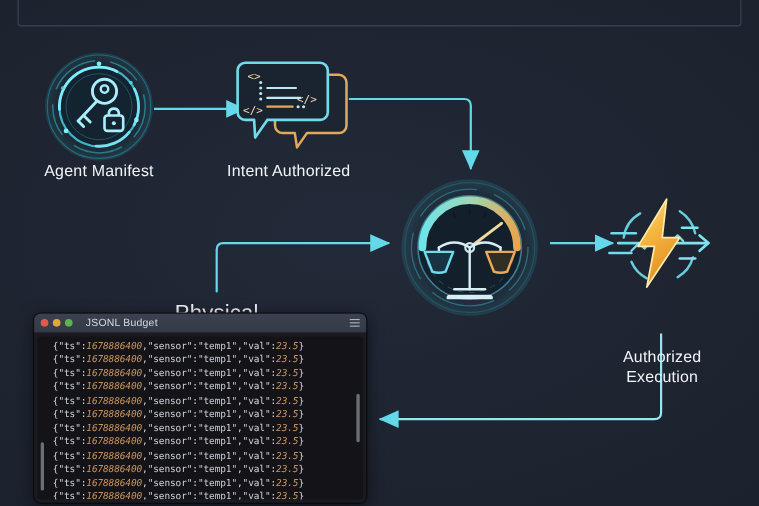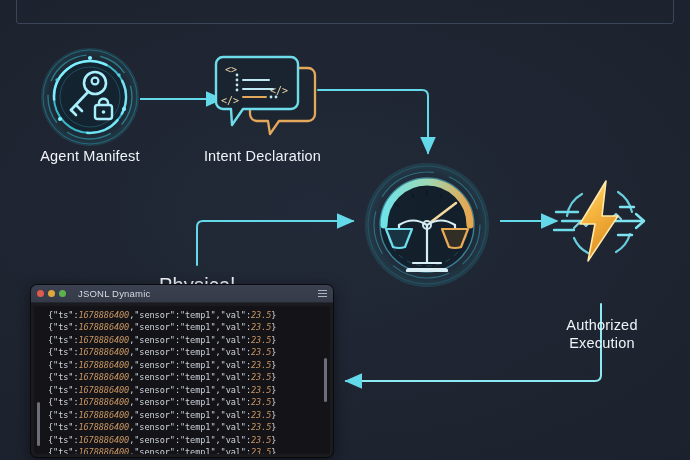--- a/index.html
+++ b/index.html
@@ -232,21 +232,21 @@
       <g fill="#bfe9f2">
         <circle cx="24" cy="23" r="1.4"></circle>
         <circle cx="24" cy="28" r="1.4"></circle>
         <circle cx="24" cy="33" r="1.4"></circle>
         <circle cx="24" cy="38" r="1.4"></circle>
         <circle cx="58" cy="45" r="1.4"></circle>
         <circle cx="63" cy="45" r="1.4"></circle>
       </g>
     </svg>
   </div>
-  <div class="node-label" style="left:185px; top:148px; width:155px;">Intent Declaration</div>
+  <div class="node-label" style="left:185px; top:148px; width:155px;">Intent Authorized</div>
 
   <div class="node-label" style="left:122px; top:277px; width:150px; font-size:20px;">Physical Manifest</div>
 
   <div class="icon-box" style="left:355px; top:163px;">
     <svg width="145" height="130" viewBox="0 0 145 130">
       <circle cx="72" cy="62" r="62" fill="url(#ringGlow)"></circle>
       <circle cx="72" cy="62" r="59" fill="none" stroke="#2b6a7c" stroke-width="1" opacity=".55"></circle>
       <circle cx="72" cy="62" r="53" fill="none" stroke="#3aa7bd" stroke-width="1.2" opacity=".5" stroke-dasharray="44 16 60 16"></circle>
       <circle cx="72" cy="62" r="47" fill="#12202c" stroke="#3d8ca0" stroke-width="1.4" opacity=".9"></circle>
       <circle cx="72" cy="62" r="41" fill="none" stroke="#2e6f80" stroke-width=".9" opacity=".6" stroke-dasharray="5 5"></circle>
@@ -311,21 +311,21 @@
     </svg>
   </div>
   <div class="node-label" style="left:541px; top:268px; width:122px; line-height:18px;margin-top:48px;">Authorized
 Execution</div>
 
   <div id="terminal">
     <div id="term-titlebar">
       <span class="dot red"></span>
       <span class="dot yellow"></span>
       <span class="dot green"></span>
-      <span id="term-title">JSONL Dynamic</span>
+      <span id="term-title">JSONL Budget</span>
       <span id="term-menu">
         <i></i>
           <i></i>
           <i></i>
       </span>
     </div>
     <div id="term-body">
       <div id="log-lines">
           <div class="log-line"><span class="lg-punct">{</span><span class="lg-key">"ts"</span><span class="lg-punct">:</span><span class="lg-num">1678886400</span><span class="lg-punct">,</span><span class="lg-key">"sensor"</span><span class="lg-punct">:</span><span class="lg-str">"temp1"</span><span class="lg-punct">,</span><span class="lg-key">"val"</span><span class="lg-punct">:</span><span class="lg-num">23.5</span><span class="lg-punct">}</span></div>
           <div class="log-line"><span class="lg-punct">{</span><span class="lg-key">"ts"</span><span class="lg-punct">:</span><span class="lg-num">1678886400</span><span class="lg-punct">,</span><span class="lg-key">"sensor"</span><span class="lg-punct">:</span><span class="lg-str">"temp1"</span><span class="lg-punct">,</span><span class="lg-key">"val"</span><span class="lg-punct">:</span><span class="lg-num">23.5</span><span class="lg-punct">}</span></div>

